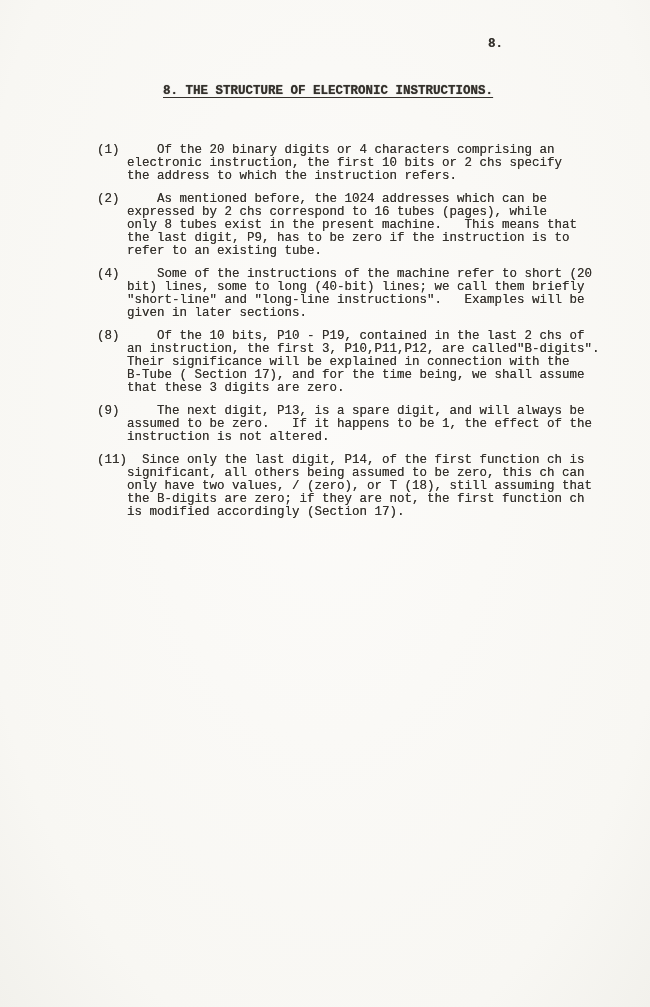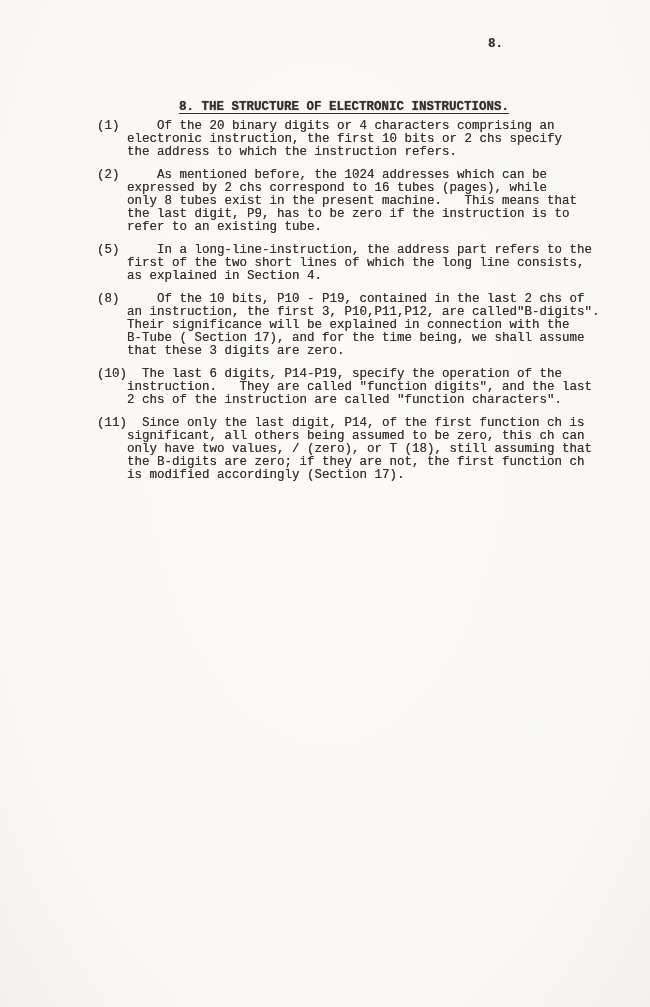--- a/index.html
+++ b/index.html
@@ -23,34 +23,34 @@
   .pagenum {
     position: absolute;
     top: 38px;
     left: 488px;
     font-weight: bold;
   }
   .title {
     position: absolute;
     top: 85px;
     left: 163px;
-    margin: 16px;
+    margin: 0;
     font-size: 12.5px;
     line-height: 13px;
     font-weight: bold;
     letter-spacing: 0;
     text-decoration: underline;
     text-decoration-thickness: 1.4px;
     text-underline-offset: 3px;
     text-shadow: 0 0 0.8px rgba(52, 49, 44, 0.9);
     white-space: pre;
   }
   .content {
     position: absolute;
-    top: 120px;
+    top: 144px;
     left: 97px;
   }
   .para {
     margin: 0 0 10px 0;
     padding: 0;
     white-space: pre;
     font-family: inherit;
     font-size: inherit;
     line-height: inherit;
   }
@@ -65,30 +65,31 @@
 
   <div class="content">
     <pre class="para">(1)     Of the 20 binary digits or 4 characters comprising an
     electronic instruction, the first 10 bits or 2 chs specify
     the address to which the instruction refers.</pre>
     <pre class="para">(2)     As mentioned before, the 1024 addresses which can be
     expressed by 2 chs correspond to 16 tubes (pages), while
     only 8 tubes exist in the present machine.   This means that
     the last digit, P9, has to be zero if the instruction is to
     refer to an existing tube.</pre>
-    <pre class="para">(5)     In a long-line-instruction, the address part refers to the
-    first of the two short lines of which the long line consists,
-    as explained in Section 4.</pre>
+    <pre class="para">(4)     Some of the instructions of the machine refer to short (20
+    bit) lines, some to long (40-bit) lines; we call them briefly
+    "short-line" and "long-line instructions".   Examples will be
+    given in later sections.</pre>
     <pre class="para">(8)     Of the 10 bits, P10 - P19, contained in the last 2 chs of
     an instruction, the first 3, P10,P11,P12, are called"B-digits".
     Their significance will be explained in connection with the
     B-Tube ( Section 17), and for the time being, we shall assume
     that these 3 digits are zero.</pre>
-    <pre class="para">(10)  The last 6 digits, P14-P19, specify the operation of the
-    instruction.   They are called "function digits", and the last
-    2 chs of the instruction are called "function characters".</pre>
+    <pre class="para">(9)     The next digit, P13, is a spare digit, and will always be
+    assumed to be zero.   If it happens to be 1, the effect of the
+    instruction is not altered.</pre>
     <pre class="para">(11)  Since only the last digit, P14, of the first function ch is
     significant, all others being assumed to be zero, this ch can
     only have two values, / (zero), or T (18), still assuming that
     the B-digits are zero; if they are not, the first function ch
     is modified accordingly (Section 17).</pre>
   </div>
 </div>
 
 </body></html>

